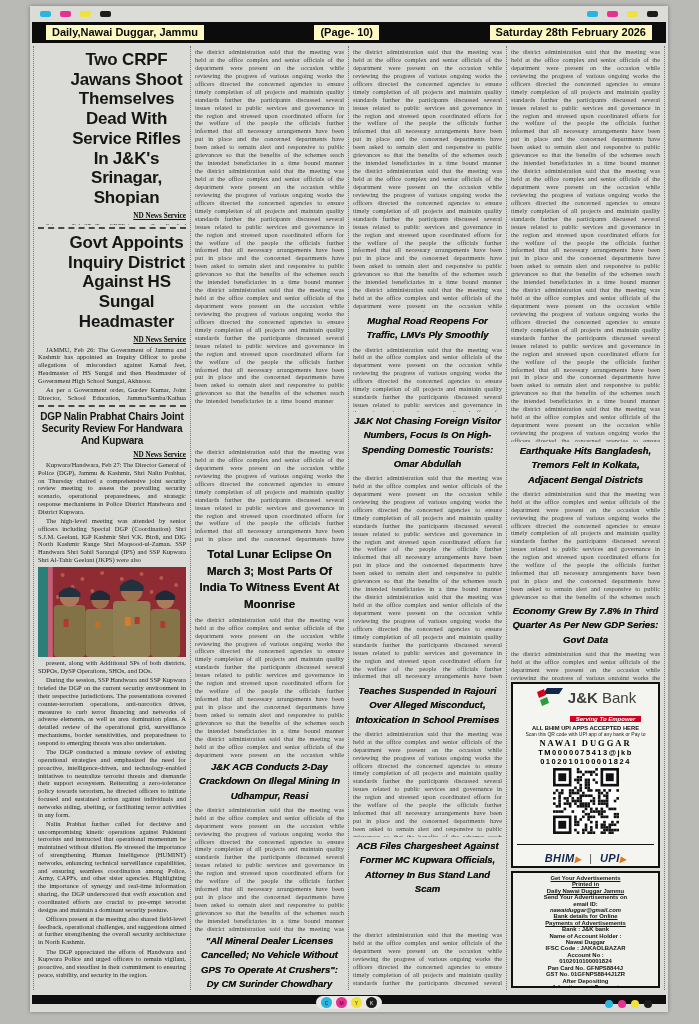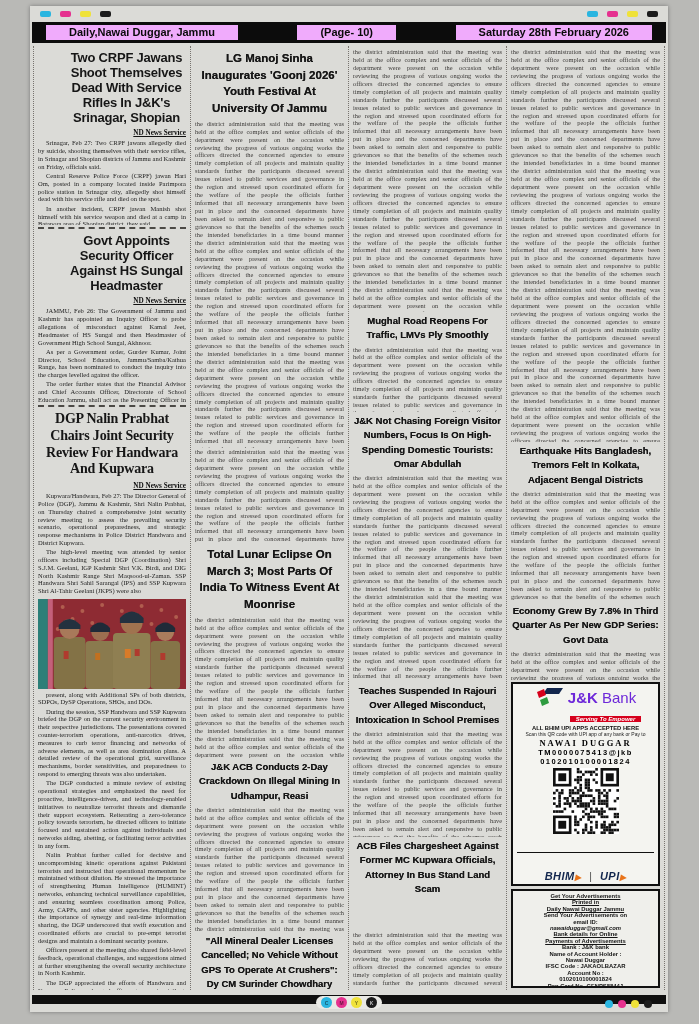--- a/index.html
+++ b/index.html
@@ -7,57 +7,57 @@
        font-family:"Liberation Serif","DejaVu Serif",serif;overflow:hidden;}
   .sheet{position:absolute;left:30px;top:6px;width:638px;height:1006px;background:#dbdbd7;
          box-shadow:0 0 4px rgba(0,0,0,.35);}
   
   .marks{position:absolute;top:5px;display:flex;gap:9px;}
   .marks.left{left:10px;} .marks.right{right:10px;}
   .mark{width:11px;height:6px;border-radius:2px;}
   
   .masthead{position:absolute;top:16px;left:2px;right:2px;height:21px;background:#0c0c0c;
             display:flex;align-items:center;justify-content:space-between;padding:0 14px;box-sizing:border-box;}
-  .mast-box{background:#f0abfc;color:#0a0a0a;font-family:"Liberation Sans",sans-serif;
-            font-weight:bold;font-size:11px;line-height:15px;padding:0 23px;white-space:nowrap;}
+  .mast-box{background:#fef9c3;color:#0a0a0a;font-family:"Liberation Sans",sans-serif;
+            font-weight:bold;font-size:11px;line-height:15px;padding:0 6px;white-space:nowrap;}
   
   .content{position:absolute;top:40px;left:3px;right:3px;bottom:22px;display:flex;}
   .col{width:25%;box-sizing:border-box;padding:2px 4px;overflow:hidden;border-right:1px dotted #77736e;
        display:flex;flex-direction:column;}
   .col:first-child{border-left:1px dotted #77736e;}
   .article{display:flex;flex-direction:column;overflow:hidden;flex-shrink:0;}
   .col[data-col="0"] .article + .article{border-top:2px dashed #4c4a46;margin-top:2px;padding-top:2px;}
   .headline{font-family:"Liberation Sans",sans-serif;font-weight:bold;text-align:center;
             color:#161616;margin:2px 0 3px;}
-  .hl-xl{font-size:13px;line-height:1.16;letter-spacing:-.2px;margin-left:29px;}
-  .hl-xxl{font-size:14px;line-height:1.2;letter-spacing:-.2px;font-family:Liberation Serif, serif;}
+  .hl-xl{font-size:17px;line-height:1.16;letter-spacing:-.2px;margin-left:29px;}
+  .hl-xxl{font-size:10px;line-height:1.2;letter-spacing:-.2px;}
   .hl-lg{font-size:11.5px;line-height:1.45;text-shadow:0 0 .6px #2b2b2b;}
-  .hl-md{font-size:9.5px;line-height:1.5;text-shadow:0 0 .6px #2b2b2b;}
+  .hl-md{font-size:9.5px;line-height:1.5;text-shadow:0 0 .6px #2b2b2b;font-style:italic;}
   .byline{text-align:right;font-weight:bold;font-size:7.2px;text-decoration:underline;
           margin:1px 0 2px;color:#111;}
   .para{font-size:6.5px;line-height:1.2;text-align:justify;text-indent:8px;margin:0 0 1.5px;color:#222;}
   .greek{flex:1;overflow:hidden;font-size:6.4px;line-height:1.24;text-align:justify;color:#3c3a38;
          filter:blur(.45px);word-spacing:1.5px;}
   .photo-wrap{margin:2px 0;flex-shrink:0;}
   .photo-wrap svg{display:block;width:100%;height:90px;}
   
   .jkb-ad{border:2px solid #101010;background:#f4f4f0;margin:2px 0;padding:3px 4px 2px;text-align:center;
           font-family:"Liberation Sans",sans-serif;flex-shrink:0;}
   .jkb-head{display:flex;align-items:center;justify-content:center;gap:3px;}
-  .jkb-brand{font-size:15px;color:#6d28d9;white-space:nowrap;}
+  .jkb-brand{font-size:15px;color:#404040;white-space:nowrap;}
   .jkb-jk{font-weight:bold;} .jkb-bank{font-weight:normal;}
   .jkb-tagline{color:#fff;background:#d6001c;display:inline-block;font-size:6px;font-weight:bold;
                font-style:italic;padding:0 6px;margin:1px 0 2px 40px;}
   .jkb-l1{font-size:5.8px;font-weight:bold;color:#101010;}
   .jkb-l2{font-size:5px;color:#222;}
   .jkb-payee{font-family:"Liberation Serif",serif;font-weight:bold;font-size:8.5px;letter-spacing:2px;margin-top:1px;}
   .jkb-vpa,.jkb-acct{font-weight:bold;font-size:7.5px;letter-spacing:1.5px;}
   #qr{width:66px;height:66px;margin:2px auto 1px;display:block;background:#fff;}
   .bhim-upi{font-size:11px;font-weight:bold;font-style:italic;color:#12264d;letter-spacing:.5px;
-            border-top:1.5px solid #111;margin-top:18px;padding-top:17px;}
+            border-top:1.5px solid #111;margin-top:10px;padding-top:7px;}
   .bhim-upi .sep{color:#555;margin:0 4px;font-weight:normal;}
   .bhim-upi .tri{color:#e8731a;font-size:8px;}
   
   .print-ad{border:2px solid #111;background:#efefeb;margin:1px 0 0;padding:2px 3px;flex:1;overflow:hidden;}
   .ad-line{font-family:"Liberation Sans",sans-serif;font-weight:bold;font-size:5.9px;line-height:6.4px;
            text-align:center;color:#141414;}
   .ad-line.u{text-decoration:underline;}
   .ad-line.i{font-style:italic;}
   
   .footbar{position:absolute;left:2px;right:2px;bottom:8px;height:9px;background:#0f0f0f;}
@@ -98,21 +98,21 @@
         <div class="articles-slot" style="display: flex; flex-direction: column;">
           <div class="article" style="height: 177px; flex-shrink: 0;">
             <div class="headline hl-xl">Two CRPF Jawans Shoot Themselves Dead With Service Rifles In J&amp;K's Srinagar, Shopian</div>
             <div class="byline">ND News Service</div>
             <p class="para">Srinagar, Feb 27: Two CRPF jawans allegedly died by suicide, shooting themselves with their service rifles, in Srinagar and Shopian districts of Jammu and Kashmir on Friday, officials said.</p>
             <p class="para">Central Reserve Police Force (CRPF) jawan Hari Om, posted in a company located inside Parimpora police station in Srinagar city, allegedly shot himself dead with his service rifle and died on the spot.</p>
             <p class="para">In another incident, CRPF jawan Manish shot himself with his service weapon and died at a camp in Batapora area of Shopian district, they said.</p>
             <p class="para">The reasons due to which the two jawans took the extreme step are yet to be ascertained, officials added.</p>
           </div>
           <div class="article" style="height: 172px; flex-shrink: 0;">
-            <div class="headline hl-xl">Govt Appoints Security Officer Against HS Sungal Headmaster</div>
+            <div class="headline hl-xl">Govt Appoints Inquiry District Against HS Sungal Headmaster</div>
             <div class="byline">ND News Service</div>
             <p class="para">JAMMU, Feb 26: The Government of Jammu and Kashmir has appointed an Inquiry Officer to probe allegations of misconduct against Kamal Jeet, Headmaster of HS Sungal and then Headmaster of Government High School Sungal, Akhnoor.</p>
             <p class="para">As per a Government order, Gurdev Kumar, Joint Director, School Education, Jammu/Samba/Kathua Range, has been nominated to conduct the inquiry into the charges levelled against the officer.</p>
             <p class="para">The order further states that the Financial Advisor and Chief Accounts Officer, Directorate of School Education Jammu, shall act as the Presenting Officer in the case.</p>
             <p class="para">The Inquiry Officer has been directed to submit a detailed report along with recommendations within 15 days from the date of issuance of the order.</p>
           </div>
           <div class="article" style="height: 595px; flex-shrink: 0;">
             <div class="headline hl-xxl">DGP Nalin Prabhat Chairs Joint Security Review For Handwara And Kupwara</div>
             <div class="byline">ND News Service</div>
             <p class="para">Kupwara/Handwara, Feb 27: The Director General of Police (DGP), Jammu &amp; Kashmir, Shri Nalin Prabhat, on Thursday chaired a comprehensive joint security review meeting to assess the prevailing security scenario, operational preparedness, and strategic response mechanisms in Police District Handwara and District Kupwara.</p>
@@ -168,21 +168,20 @@
             <p class="para">The DGP conducted a minute review of existing operational strategies and emphasized the need for proactive, intelligence-driven, and technology-enabled initiatives to neutralize terrorist threats and dismantle their support ecosystem. Reiterating a zero-tolerance policy towards terrorism, he directed officers to initiate focused and sustained action against individuals and networks aiding, abetting, or facilitating terror activities in any form.</p>
             <p class="para">Nalin Prabhat further called for decisive and uncompromising kinetic operations against Pakistani terrorists and instructed that operational momentum be maintained without dilution. He stressed the importance of strengthening Human Intelligence (HUMINT) networks, enhancing technical surveillance capabilities, and ensuring seamless coordination among Police, Army, CAPFs, and other sister agencies. Highlighting the importance of synergy and real-time information sharing, the DGP underscored that swift execution and coordinated efforts are crucial to pre-empt terrorist designs and maintain a dominant security posture.</p>
             <p class="para">Officers present at the meeting also shared field-level feedback, operational challenges, and suggestions aimed at further strengthening the overall security architecture in North Kashmir.</p>
             <p class="para">The DGP appreciated the efforts of Handwara and Kupwara Police and urged officers to remain vigilant, proactive, and steadfast in their commitment to ensuring peace, stability, and security in the region.</p>
           </div>
         </div>
       </div>
     <div class="col" data-col="1">
         <div class="articles-slot" style="display: flex; flex-direction: column;">
           <div class="article" style="height: 400px; flex-shrink: 0;">
-            <div class="headline hl-lg">LG Manoj Sinha Inaugurates 'Goonj 2026' Youth Festival At University Of Jammu</div>
             <div class="greek">the district administration said that the meeting was held at the office complex and senior officials of the department were present on the occasion while reviewing the progress of various ongoing works the officers directed the concerned agencies to ensure timely completion of all projects and maintain quality standards further the participants discussed several issues related to public services and governance in the region and stressed upon coordinated efforts for the welfare of the people the officials further informed that all necessary arrangements have been put in place and the concerned departments have been asked to remain alert and responsive to public grievances so that the benefits of the schemes reach the intended beneficiaries in a time bound manner the district administration said that the meeting was held at the office complex and senior officials of the department were present on the occasion while reviewing the progress of various ongoing works the officers directed the concerned agencies to ensure timely completion of all projects and maintain quality standards further the participants discussed several issues related to public services and governance in the region and stressed upon coordinated efforts for the welfare of the people the officials further informed that all necessary arrangements have been put in place and the concerned departments have been asked to remain alert and responsive to public grievances so that the benefits of the schemes reach the intended beneficiaries in a time bound manner the district administration said that the meeting was held at the office complex and senior officials of the department were present on the occasion while reviewing the progress of various ongoing works the officers directed the concerned agencies to ensure timely completion of all projects and maintain quality standards further the participants discussed several issues related to public services and governance in the region and stressed upon coordinated efforts for the welfare of the people the officials further informed that all necessary arrangements have been put in place and the concerned departments have been asked to remain alert and responsive to public grievances so that the benefits of the schemes reach the intended beneficiaries in a time bound manner</div>
           </div>
           <div class="article" style="height: 96px; flex-shrink: 0;">
             <div class="greek">the district administration said that the meeting was held at the office complex and senior officials of the department were present on the occasion while reviewing the progress of various ongoing works the officers directed the concerned agencies to ensure timely completion of all projects and maintain quality standards further the participants discussed several issues related to public services and governance in the region and stressed upon coordinated efforts for the welfare of the people the officials further informed that all necessary arrangements have been put in place and the concerned departments have been asked to remain alert and responsive to public grievances so that the benefits of the schemes reach the intended beneficiaries in a time bound manner</div>
           </div>
           <div class="article" style="height: 214px; flex-shrink: 0;">
             <div class="headline hl-lg">Total Lunar Eclipse On March 3; Most Parts Of India To Witness Event At Moonrise</div>
             <div class="greek">the district administration said that the meeting was held at the office complex and senior officials of the department were present on the occasion while reviewing the progress of various ongoing works the officers directed the concerned agencies to ensure timely completion of all projects and maintain quality standards further the participants discussed several issues related to public services and governance in the region and stressed upon coordinated efforts for the welfare of the people the officials further informed that all necessary arrangements have been put in place and the concerned departments have been asked to remain alert and responsive to public grievances so that the benefits of the schemes reach the intended beneficiaries in a time bound manner the district administration said that the meeting was held at the office complex and senior officials of the department were present on the occasion while reviewing the progress of various ongoing works the officers directed the concerned agencies to ensure timely completion of all projects and maintain quality standards further the participants discussed several issues related to public services and governance in the region and stressed upon coordinated efforts for the welfare of the people the officials further informed that all necessary arrangements have been put in place and the concerned departments have been asked to remain alert and responsive to public grievances so that the benefits of the schemes reach the intended beneficiaries in a time bound manner</div>
           </div>
           <div class="article" style="height: 174px; flex-shrink: 0;">

